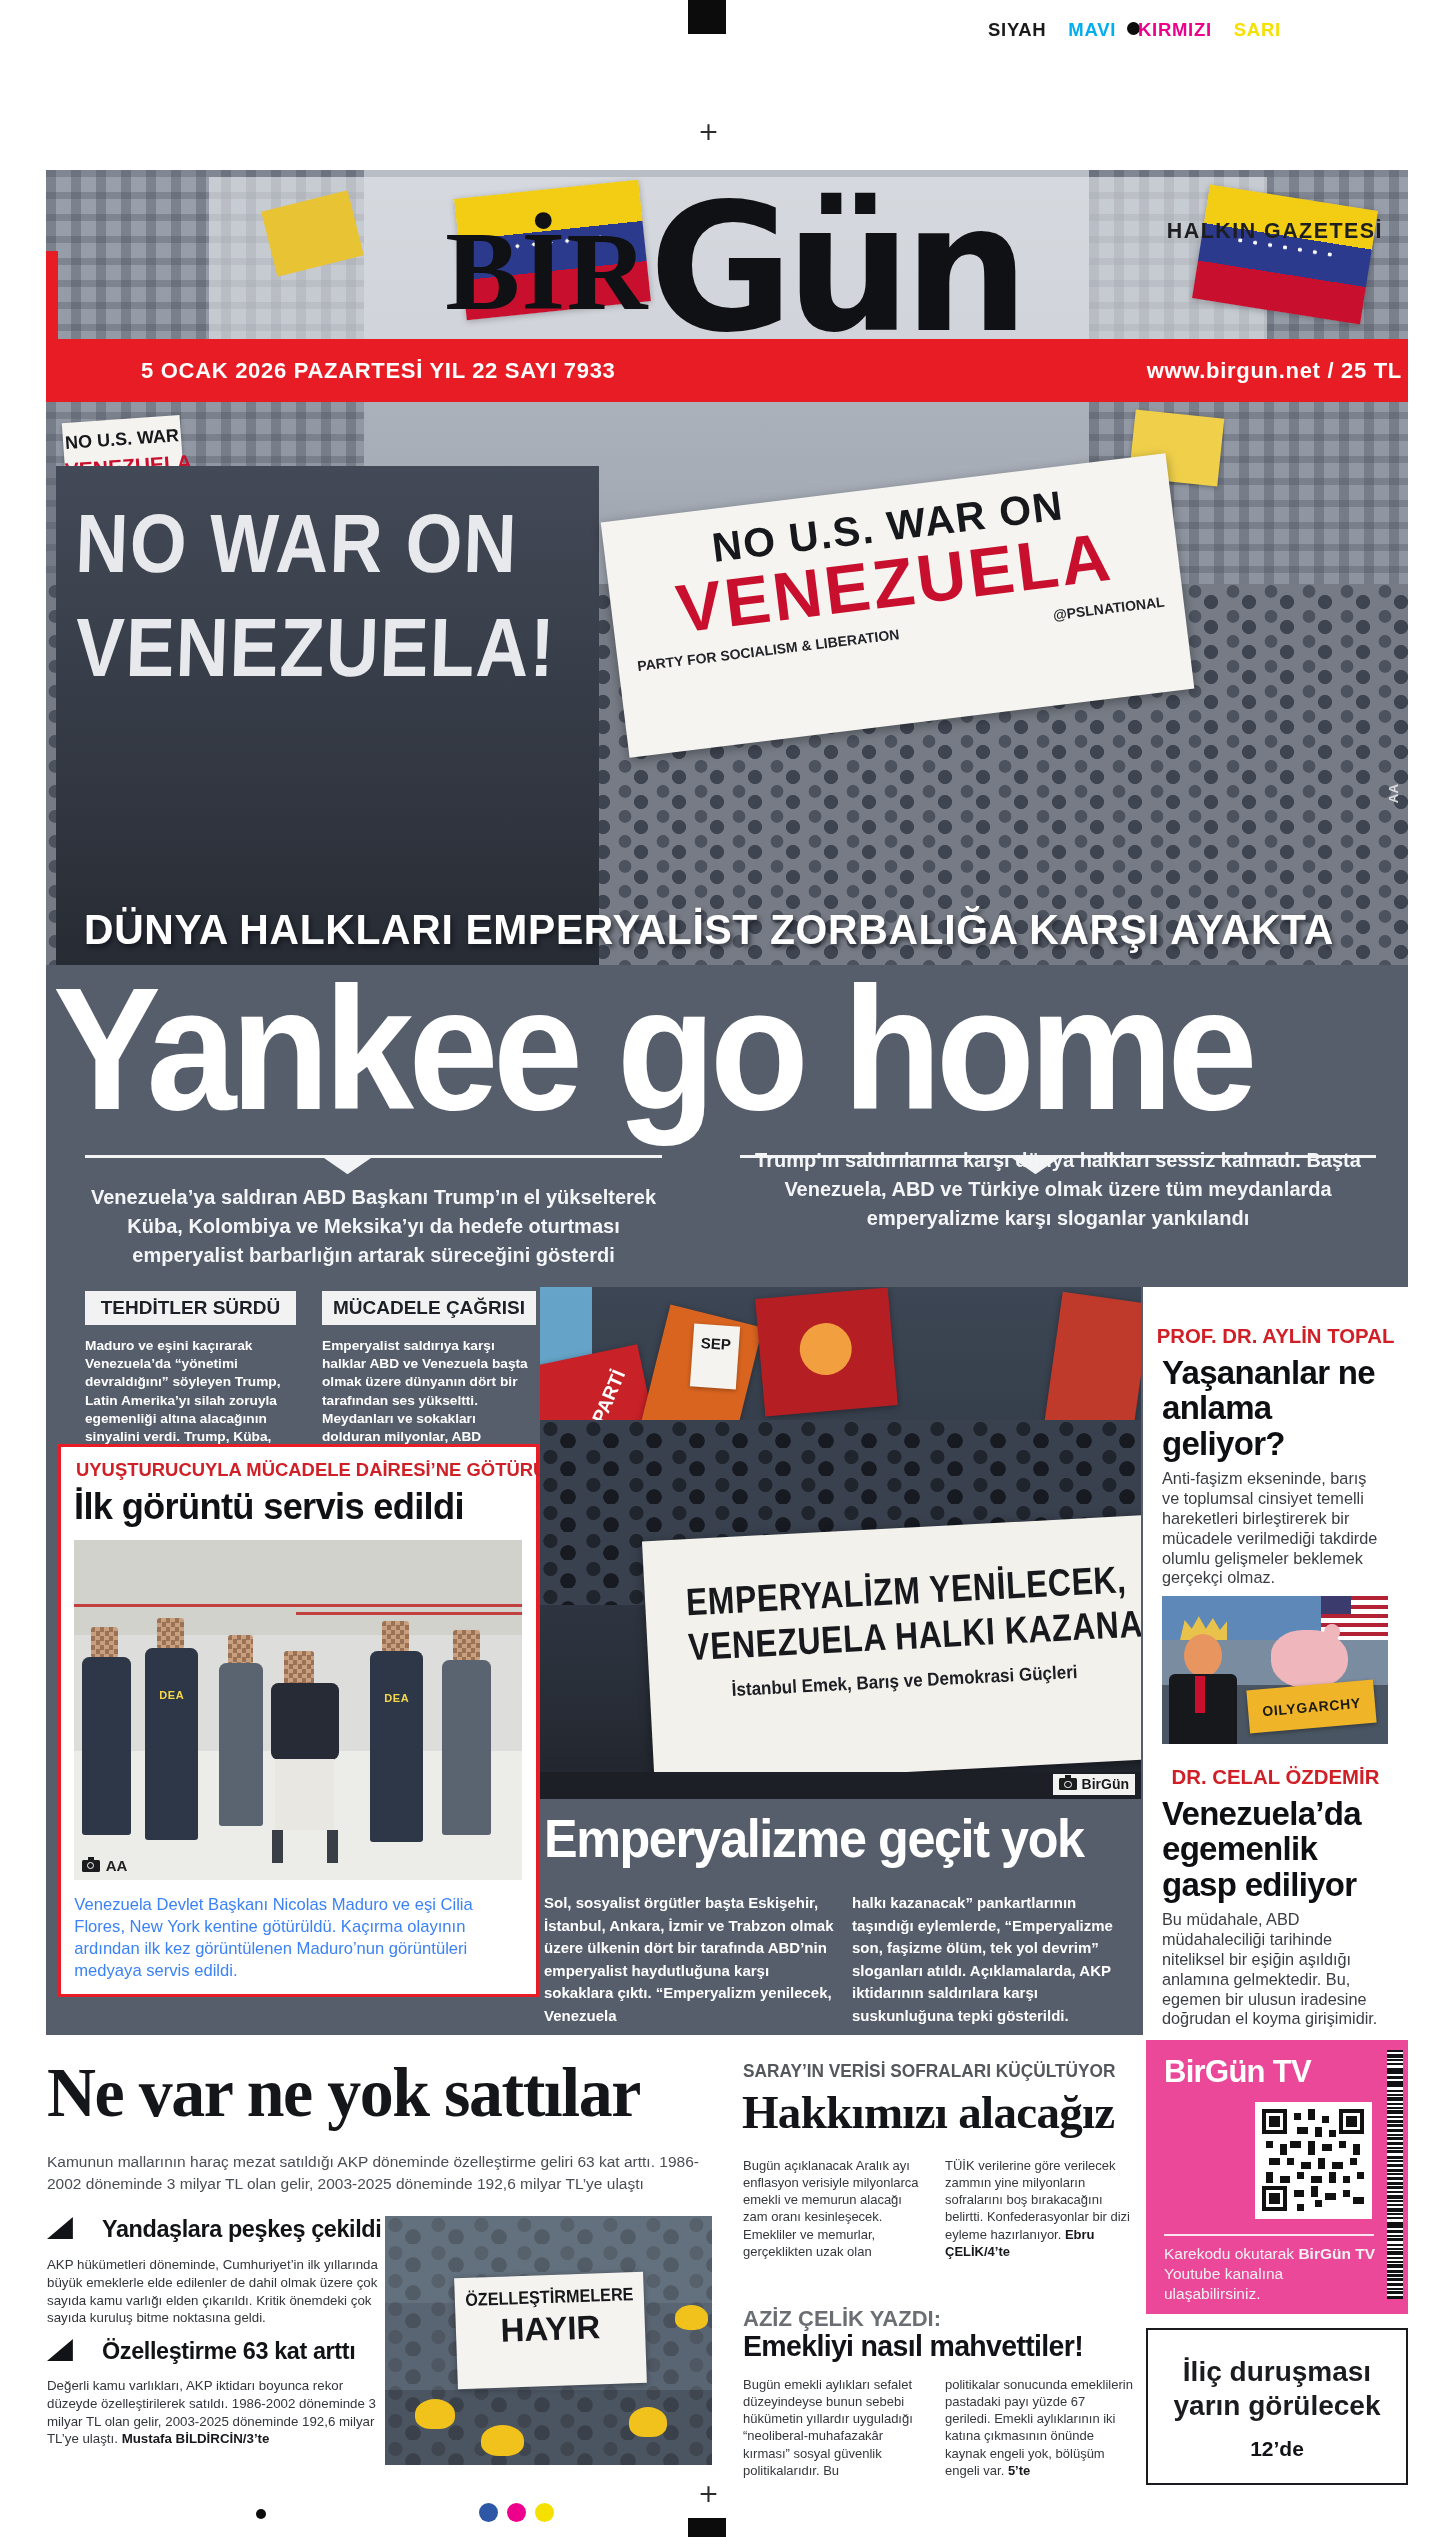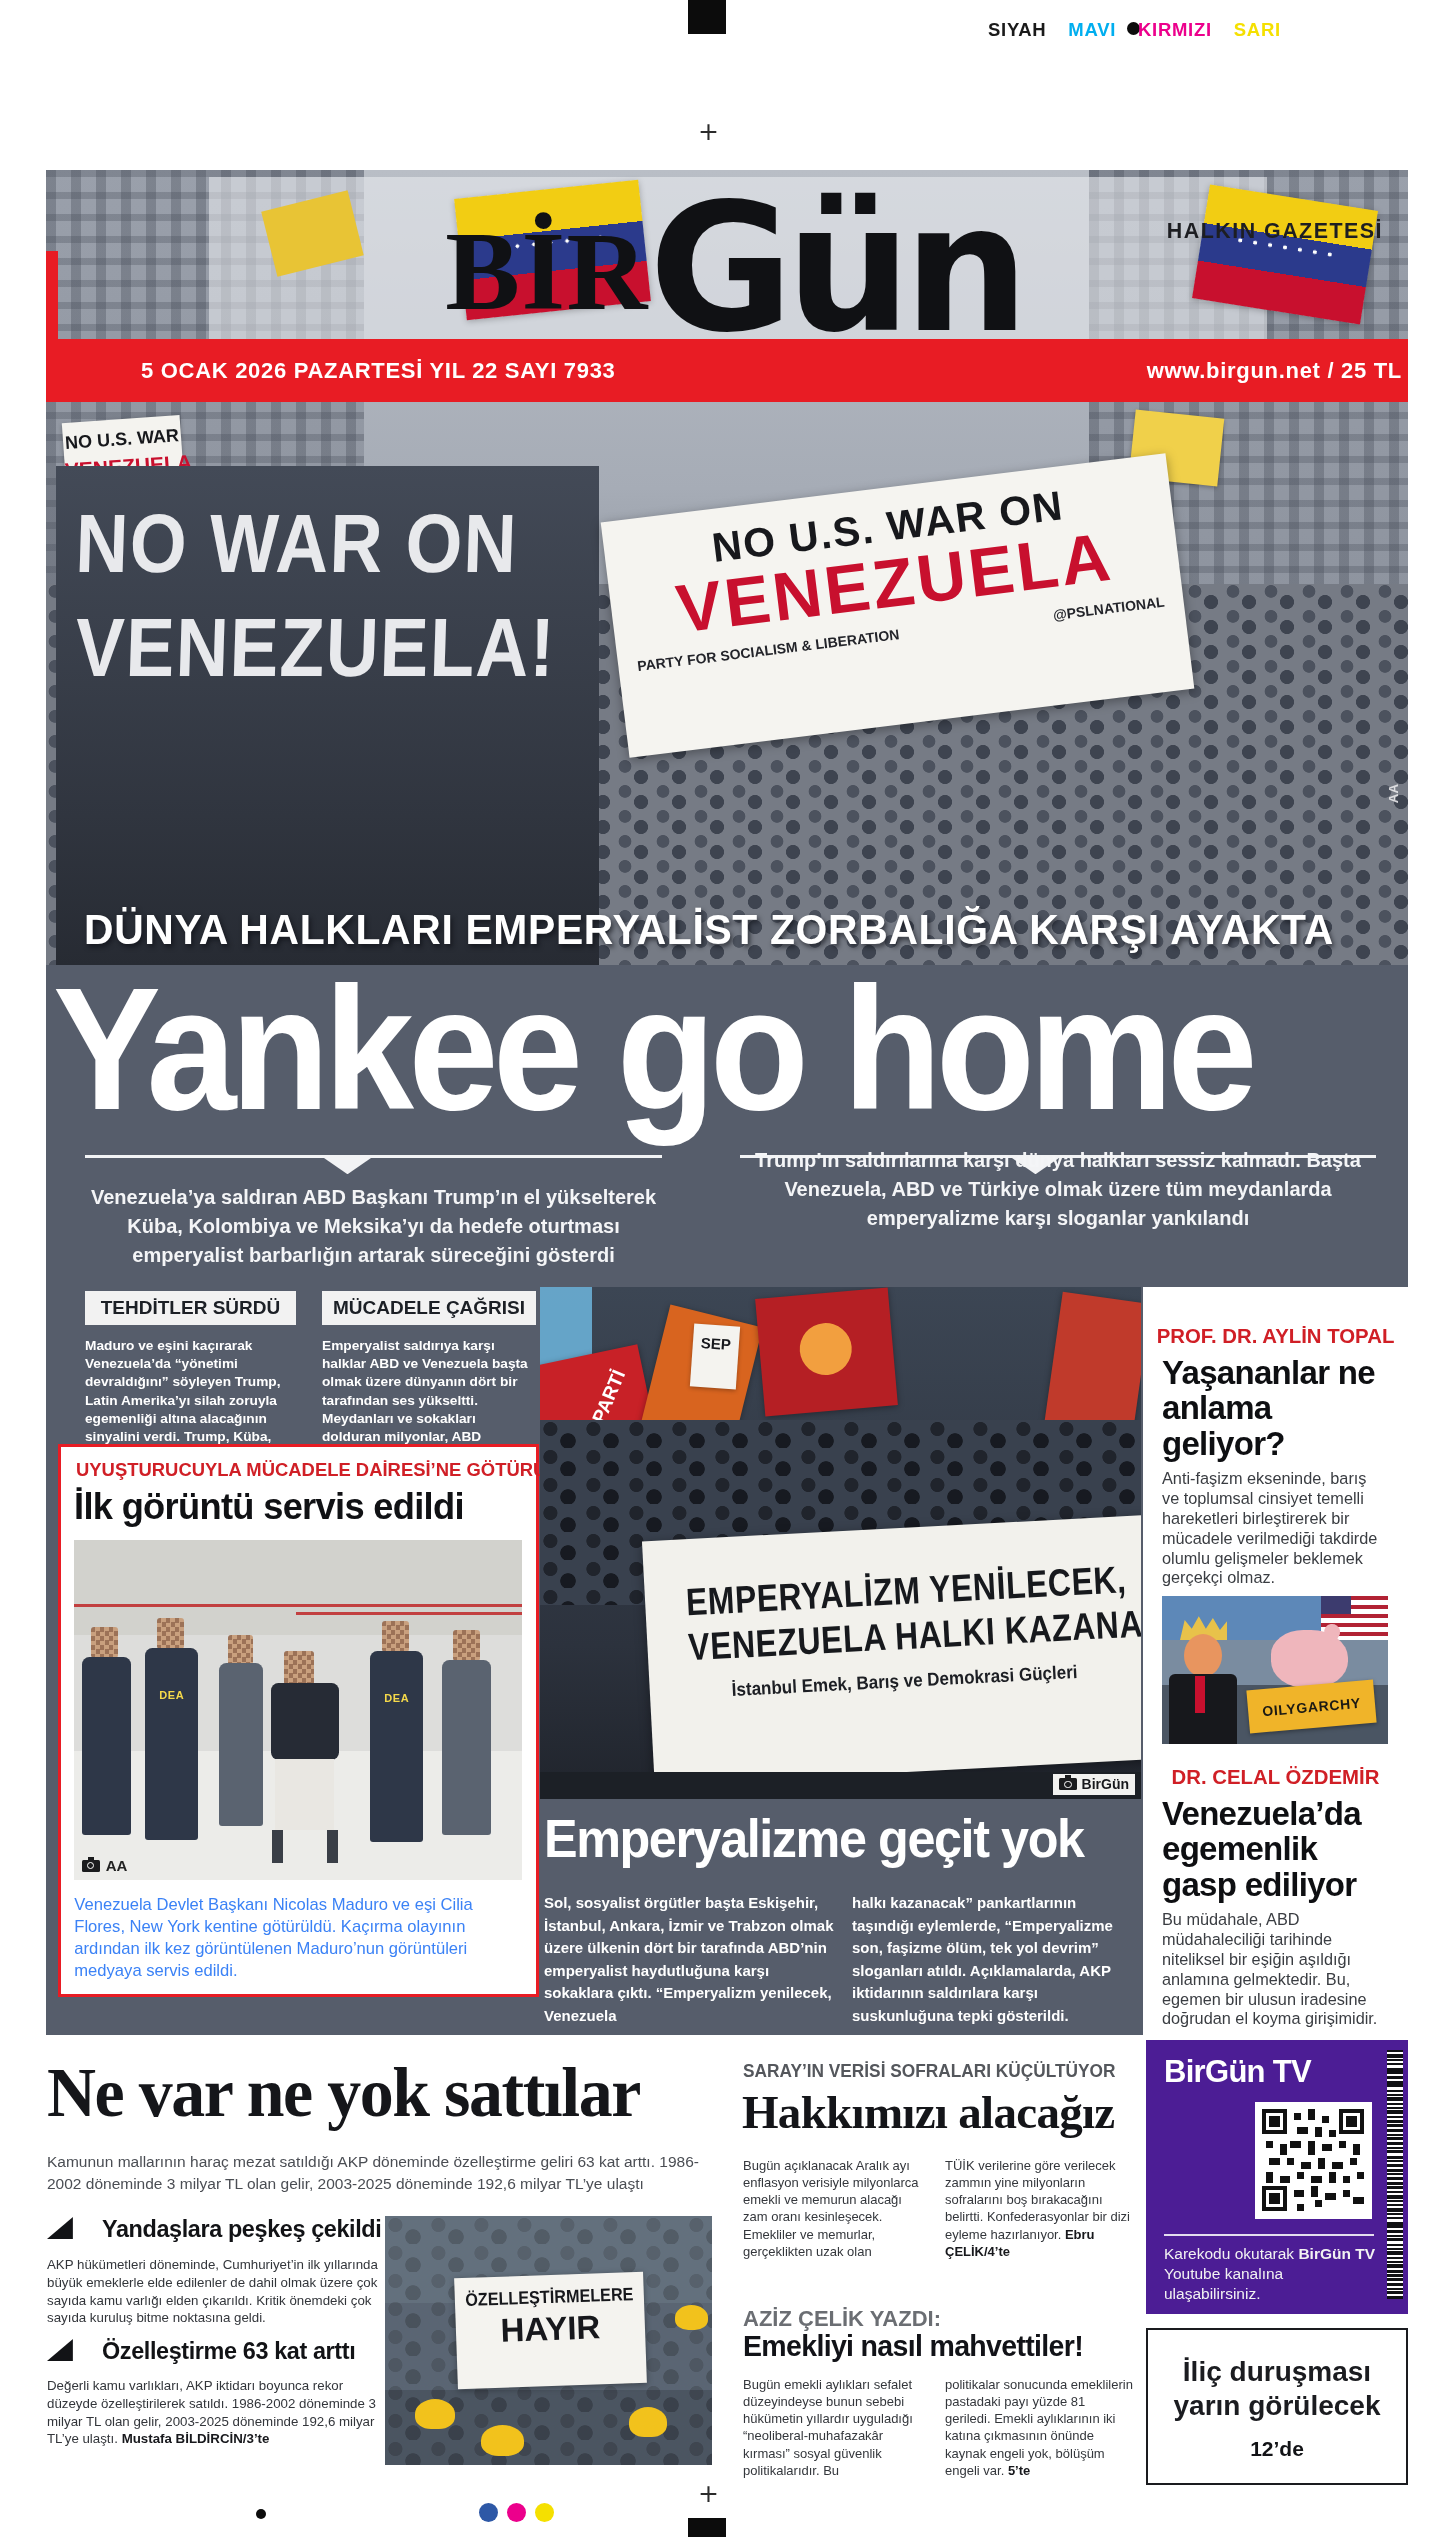--- a/index.html
+++ b/index.html
@@ -116,21 +116,21 @@
   .placard{background:#f4f3ef;transform:rotate(-2deg);text-align:center;box-shadow:0 1.5px 6px rgba(0,0,0,.35);}
   .placard .p1{font:900 18px/1.1 "Liberation Sans",sans-serif;color:#17181c;transform:scaleX(.9);margin-top:13.3px;}
   .placard .p2{font:900 33px/1 "Liberation Sans",sans-serif;color:#17181c;margin-top:4.4px;}
   .gray-kicker{font:900 18px/1 "Liberation Sans",sans-serif;color:#54575c;letter-spacing:0;transform:scaleX(.96);transform-origin:left top;white-space:nowrap;}
   .serif-head{font:700 47px/1 "Liberation Serif",serif;color:#141519;letter-spacing:-0.7px;white-space:nowrap;}
   .col-17{font:400 13px/1.32 "Liberation Sans",sans-serif;color:#34373c;}
   .col-17 b{font-weight:800;color:#17181c;}
   .celik-kicker{font:900 22px/1 "Liberation Sans",sans-serif;color:#6b6e73;white-space:nowrap;margin-top:9px;}
   .celik-head{font:900 30px/1 "Liberation Sans",sans-serif;color:#121318;letter-spacing:-0.7px;transform:scaleX(.95);transform-origin:left top;white-space:nowrap;}
   
-  .tvbox{left:1146px;top:2040px;width:262px;height:274px;background:#4c1d95;}
+  .tvbox{left:1146px;top:2040px;width:262px;height:274px;background:#ec4899;}
   .tv-logo{font:900 31px/1 "Liberation Sans",sans-serif;color:#fff;letter-spacing:-0.7px;}
   .tv-cap{font:500 15.5px/1.3 "Liberation Sans",sans-serif;color:#f2f2f2;}
   .tv-cap b{font-weight:900;}
   .qr{background:#fff;padding:7.4px;}
   .barcode{background:#fff;background-image:repeating-linear-gradient(180deg,#101114 0 2.2px,rgba(0,0,0,0) 2.2px 4.4px),
       repeating-linear-gradient(180deg,#101114 0 1.5px,rgba(0,0,0,0) 1.5px 6.7px);}
   .hairline{background:rgba(255,255,255,.85);height:1.5px;}
   
   .ilicbox{left:1146px;top:2328px;width:262px;height:157px;background:#fff;border:2.2px solid #1a1b1f;box-sizing:border-box;text-align:center;}
   .ilic-l{font:600 28px/1.2 "Liberation Sans",sans-serif;color:#1b1c20;}
@@ -334,21 +334,21 @@
   <div class="abs col-17" style="left:743px;top:2157px;width:185px;">Bugün açıklanacak Aralık ayı enflasyon verisiyle milyonlarca emekli ve memurun alacağı zam oranı kesinleşecek. Emekliler ve memurlar, gerçeklikten uzak olan</div>
   <div class="abs serif-head" style="left:742px;top:2089px;">Hakkımızı alacağız</div>
   <div class="abs col-17" style="left:945px;top:2157px;width:189px;">
     <span>TÜİK verilerine göre verilecek zammın yine milyonların sofralarını boş bırakacağını belirtti. Konfederasyonlar bir dizi eyleme hazırlanıyor. </span><b>Ebru ÇELİK/4’te</b>
   </div>
 
   <div class="abs celik-kicker" style="left:743px;top:2299px;">AZİZ ÇELİK YAZDI:</div>
   <div class="abs celik-head" style="left:743px;top:2331px;">Emekliyi nasıl mahvettiler!</div>
   <div class="abs col-17" style="left:743px;top:2376px;width:185px;">Bugün emekli aylıkları sefalet düzeyindeyse bunun sebebi hükümetin yıllardır uyguladığı “neoliberal-muhafazakâr kırması” sosyal güvenlik politikalarıdır. Bu</div>
   <div class="abs col-17" style="left:945px;top:2376px;width:189px;">
-    <span>politikalar sonucunda emeklilerin pastadaki payı yüzde 81 geriledi. Emekli aylıklarının iki katına çıkmasının önünde kaynak engeli yok, bölüşüm engeli var. </span><b>5’te</b>
+    <span>politikalar sonucunda emeklilerin pastadaki payı yüzde 67 geriledi. Emekli aylıklarının iki katına çıkmasının önünde kaynak engeli yok, bölüşüm engeli var. </span><b>5’te</b>
   </div>
 
   <div class="abs tvbox">
     <div class="abs tv-logo" style="left:18px;top:16.3px;">BirGün TV</div>
     <div class="abs qr" style="left:109px;top:62px;width:117px;height:117px;box-sizing:border-box;">
       <svg width="102" height="102" viewBox="0 0 29 29" shape-rendering="crispEdges">
         <rect width="29" height="29" fill="#fff"></rect>
         <g fill="#111">
           <rect x="0" y="0" width="7" height="7"></rect>
             <rect x="22" y="0" width="7" height="7"></rect>

